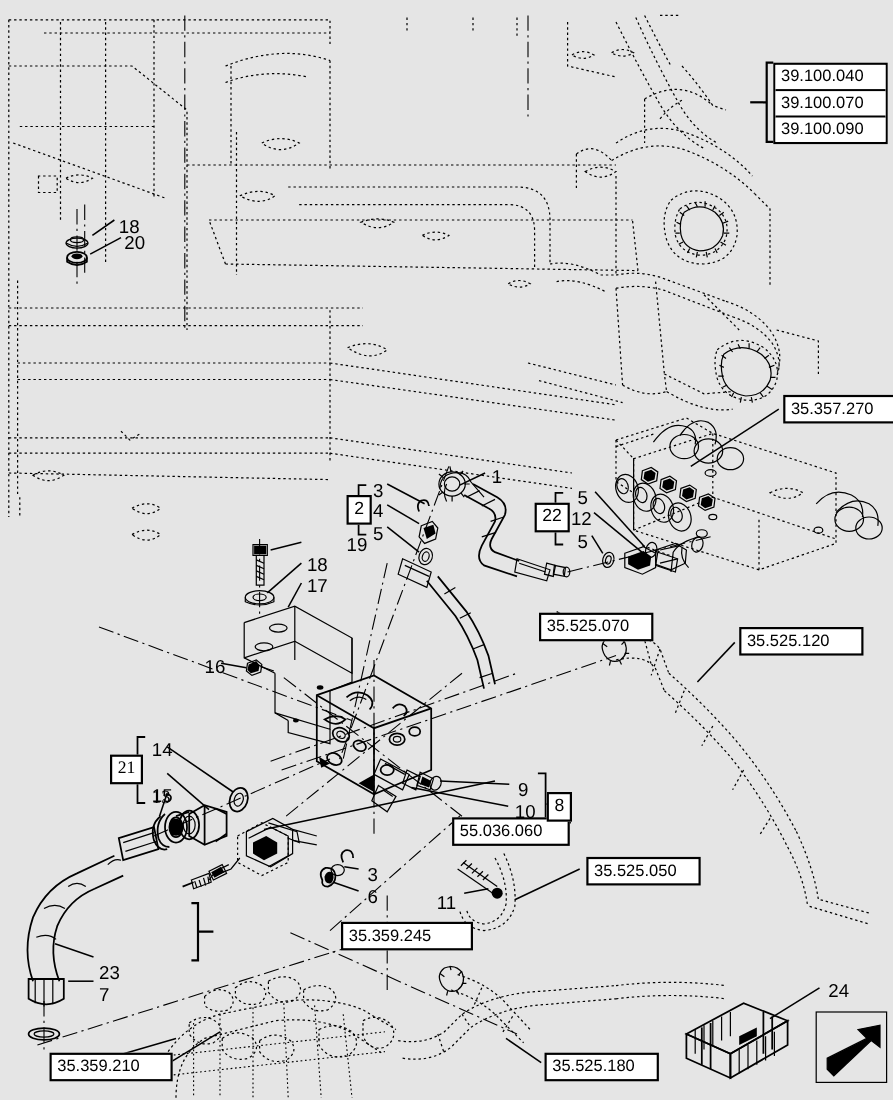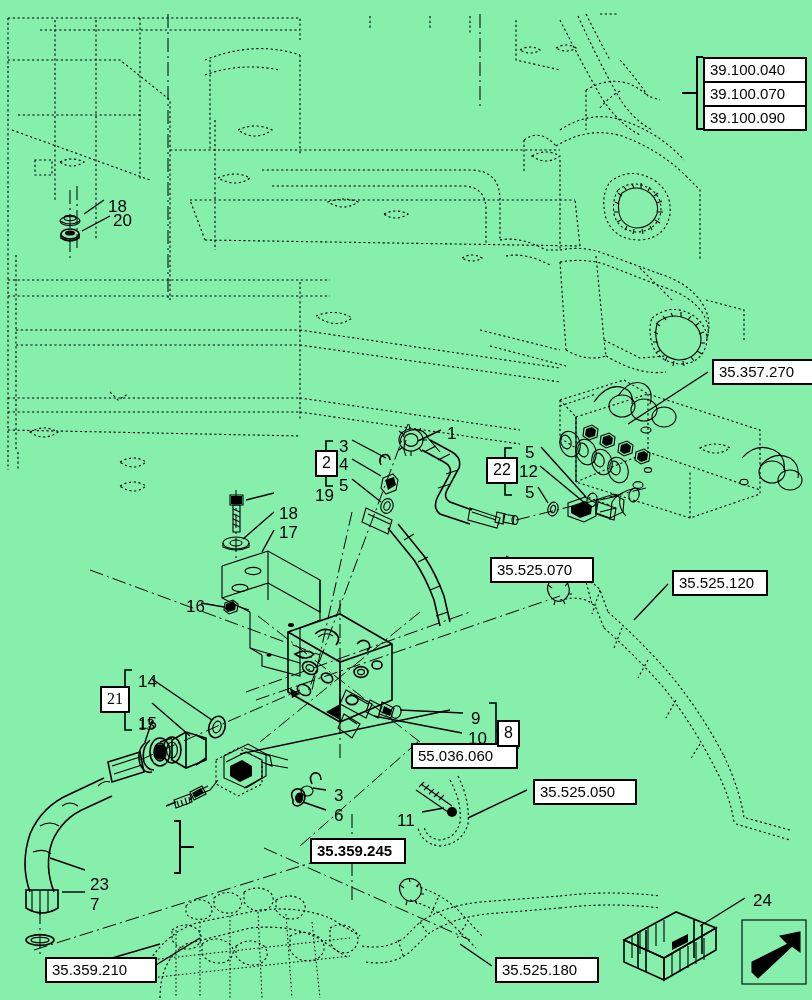--- a/index.html
+++ b/index.html
@@ -1,17 +1,17 @@
 <!DOCTYPE html>
 <html><head>
 <meta charset="utf-8">
 <style>
   html,body{margin:0;padding:0;background:#fff;}
   body{width:812px;height:1000px;font-family:"Liberation Sans",sans-serif;}
-  #stage{position:relative;width:812px;height:1000px;overflow:hidden;background:#86efac;}
+  #stage{position:relative;width:812px;height:1000px;overflow:hidden;background:#e5e5e5;}
   #art{position:absolute;left:0;top:0;width:812px;height:1000px;}
   .lbl{position:absolute;border:2px solid #000;background:#fff;
        font-family:"Liberation Sans",sans-serif;font-size:15px;line-height:1;
        color:#000;padding:3px 5px 4px 5px;white-space:nowrap;box-sizing:border-box;}
   .lblgrp{position:absolute;border:2px solid #000;background:#fff;box-sizing:border-box;}
   .lblgrp .lbl{position:static;border:none;border-bottom:2px solid #000;display:block;}
   .lblgrp .lbl:last-child{border-bottom:none;}
   .num{position:absolute;font-family:"Liberation Sans",sans-serif;font-size:17px;
        color:#000;white-space:nowrap;line-height:1;}
   .boxnum{position:absolute;border:2px solid #000;background:#fff;font-size:16px;
@@ -545,30 +545,30 @@
     <div class="lbl">39.100.070</div>
     <div class="lbl">39.100.090</div>
   </div>
   <svg style="position:absolute;left:680px;top:50px;width:40px;height:100px;">
     <path d="M23 7 L17 7 L17 79 L23 79" fill="none" stroke="#000" stroke-width="2"></path>
     <path d="M17 43 L2 43" fill="none" stroke="#000" stroke-width="2"></path>
   </svg>
 
   <div class="lbl" style="left:712px;top:359px;width:104px;">35.357.270</div>
   <div class="lbl" style="left:490px;top:557px;width:104px;">35.525.070</div>
-  <div class="lbl" style="left:672px;top:570px;width:96px;">35.525.120</div>
+  <div class="lbl" style="left:672px;top:570px;width:113px;">35.525.120</div>
   <div class="lbl" style="left:411px;top:743px;width:107px;">55.036.060</div>
   <div class="lbl" style="left:533px;top:779px;width:104px;">35.525.050</div>
 
   <svg style="position:absolute;left:170px;top:816px;width:40px;height:62px;">
     <path d="M4 5 L10 5 L10 57 L4 57" fill="none" stroke="#000" stroke-width="2"></path>
     <path d="M10 31 L24 31" fill="none" stroke="#000" stroke-width="2"></path>
   </svg>
 
-  <div class="lbl" style="left:310px;top:838px;width:96px;font-weight:bold;">35.359.245</div>
+  <div class="lbl" style="left:310px;top:838px;width:120px;">35.359.245</div>
   <div class="lbl" style="left:45px;top:957px;width:112px;">35.359.210</div>
   <div class="lbl" style="left:495px;top:957px;width:104px;">35.525.180</div>
 
   <div class="boxnum" style="left:315px;top:450px;">2</div>
   <div class="boxnum" style="left:486px;top:457px;">22</div>
   <div class="boxnum" style="left:100px;top:686px;font-family:Liberation Serif, serif;">21</div>
   <div class="boxnum" style="left:497px;top:720px;">8</div>
 
   <div class="num" style="left:108px;top:198px;">18</div>
   <div class="num" style="left:113px;top:212px;">20</div>

